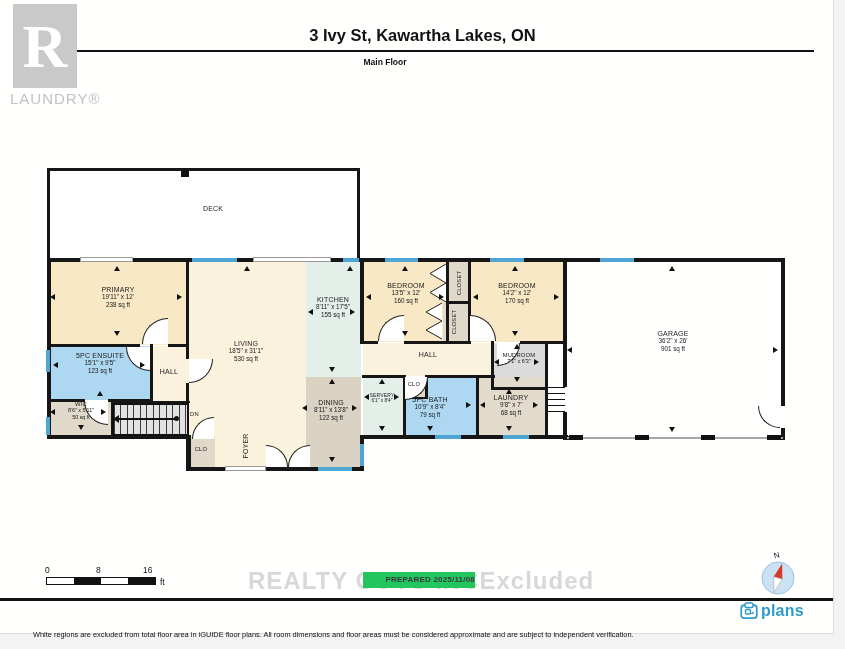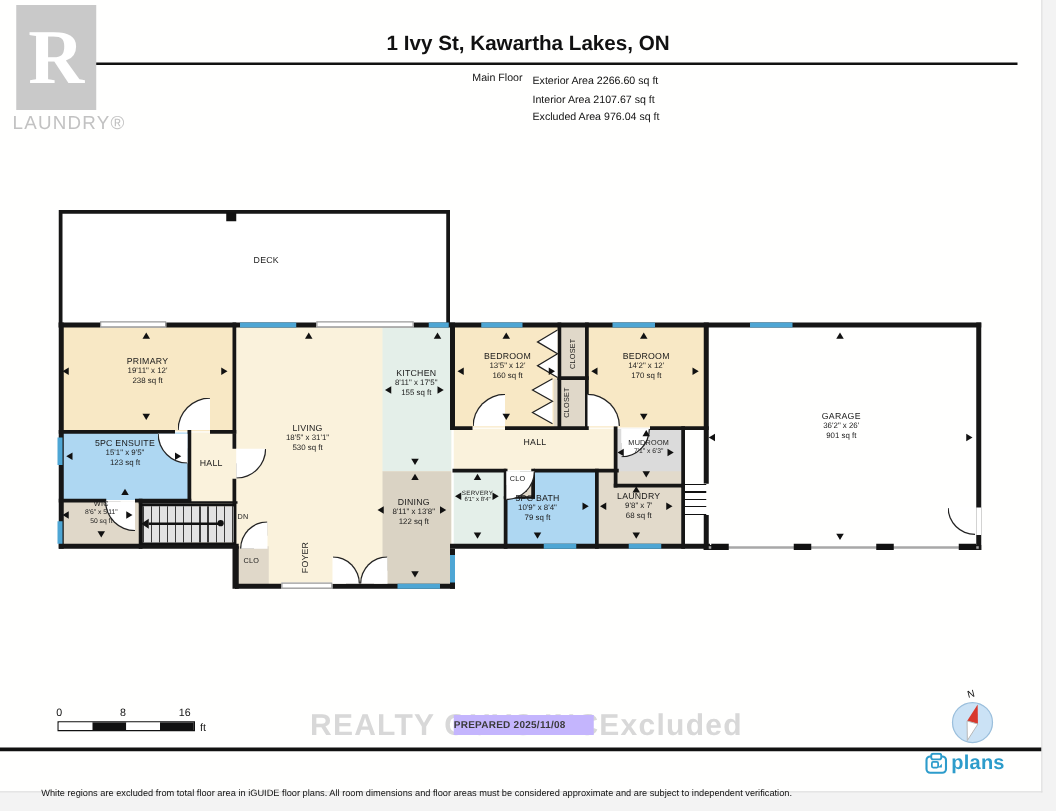--- a/index.html
+++ b/index.html
@@ -7,21 +7,21 @@
        font-family:"Liberation Sans","DejaVu Sans",sans-serif;color:#111;}
   #sheet{position:absolute;left:0;top:0;width:833px;height:633px;background:#fffffe;
          border-right:1px solid #ddd;border-bottom:1px solid #ddd;}
   
   #logo-block{position:absolute;left:13px;top:4px;width:64px;height:84px;background:#c9c9c9;
               display:flex;align-items:center;justify-content:center;z-index:2}
   #logo-letter{color:#fff;font-size:62px;font-weight:bold;line-height:1;font-family:"Liberation Serif",serif}
   #logo-word{position:absolute;left:10px;top:90px;font-size:15px;color:#c2c2c2;letter-spacing:1px;z-index:2}
   #page-title{position:absolute;left:0;top:26px;width:845px;text-align:center;font-size:16.5px;font-weight:bold}
   #header-rule{position:absolute;left:28px;top:50px;width:786px;height:2px;background:#111;z-index:1}
-  #floor-label{position:absolute;left:352px;top:57px;width:66px;text-align:right;font-size:8.5px;font-weight:normal}
+  #floor-label{position:absolute;left:352px;top:57px;width:66px;text-align:center;font-size:8.5px;font-weight:bold}
   #floor-stats{position:absolute;left:426px;top:57px;font-size:8.5px;line-height:14.5px}
   
   .wall{position:absolute;background:#161616;z-index:3}
   .fill{position:absolute;z-index:1}
   .win-b{position:absolute;background:var(--window);z-index:4}
   .win-g{position:absolute;background:#fff;border:1px solid #9a9a9a;box-sizing:border-box;z-index:4}
   .gap{position:absolute;background:#fff;z-index:4}
   .door{position:absolute;background:#fff;border-right:1.4px solid #222;border-bottom:1.4px solid #222;
         border-radius:0 0 100% 0;box-sizing:border-box;z-index:4}
   .ar{position:absolute;width:0;height:0;z-index:5}
@@ -50,45 +50,40 @@
   #garage-door-line{position:absolute;left:567px;top:437px;width:216px;height:2px;background:#a8a8a8;z-index:3}
   .gd-block{position:absolute;top:435px;width:14px;height:5px;background:#111;z-index:4}
   
   #scale-ticks{position:absolute;left:42px;top:565px;width:120px;font-size:8.5px}
   #scale-ticks span{position:absolute;top:0}
   #scale-bar{position:absolute;left:46px;top:577px;width:108px;height:6px;border:1px solid #111;display:flex}
   #scale-bar div{width:27px;height:100%}
   #scale-unit{position:absolute;left:160px;top:577px;font-size:8.5px}
   #watermark{position:absolute;left:248px;top:567px;width:345px;display:flex;justify-content:space-between;
              color:#d8d8d8;font-size:24px;font-weight:bold;letter-spacing:1px;z-index:1;white-space:nowrap}
-  #prepared{position:absolute;left:363px;top:572px;width:112px;height:16px;background:#c4b5fd;z-index:2;
-            font-size:8px;font-weight:bold;color:#3a3a3a;text-align:left;line-height:16px;letter-spacing:.2px}
+  #prepared{position:absolute;left:363px;top:572px;width:112px;height:16px;background:#22c55e;z-index:2;
+            font-size:8px;font-weight:bold;color:#3a3a3a;text-align:right;line-height:16px;letter-spacing:.2px}
   #compass{position:absolute;left:755px;top:548px;z-index:2}
   #footer-rule{position:absolute;left:0;top:598px;width:833px;height:3px;background:#111}
   #disclaimer{position:absolute;left:33px;top:630px;width:640px;font-size:7.4px;color:#111}
   #iguide{position:absolute;left:740px;top:602px;display:flex;align-items:center;gap:3px;color:var(--brand);
           font-size:16px;font-weight:600;letter-spacing:.2px}
 </style>
 </head>
 <body>
 
 <div id="sheet">
 
   <div id="logo-block">
     <span id="logo-letter">R</span>
   </div>
   <div id="logo-word">LAUNDRY®</div>
-  <div id="page-title">1 Ivy St, Kawartha Lakes, ON</div>
+  <div id="page-title">3 Ivy St, Kawartha Lakes, ON</div>
   <div id="header-rule"></div>
   <div id="floor-label">Main Floor</div>
-  <div id="floor-stats">
-    <div>Exterior Area 2266.60 sq ft</div>
-    <div>Interior Area 2107.67 sq ft</div>
-    <div>Excluded Area 976.04 sq ft</div>
-  </div>
 
   <div id="plan">
     <div id="deck"></div>
     <div id="deck-post"></div>
     <div id="geom">
         <div class="fill" style="left: 50px; top: 261px; width: 137px; height: 84px; background: var(--room_tan);"></div>
         <div class="fill" style="left: 189px; top: 261px; width: 172px; height: 207px; background: var(--room_cream);"></div>
         <div class="fill" style="left: 306px; top: 261px; width: 55px; height: 116px; background: var(--room_teal);"></div>
         <div class="fill" style="left: 306px; top: 377px; width: 55px; height: 91px; background: var(--room_dining);"></div>
         <div class="fill" style="left: 151px; top: 346px; width: 38px; height: 90px; background: var(--room_cream);"></div>

